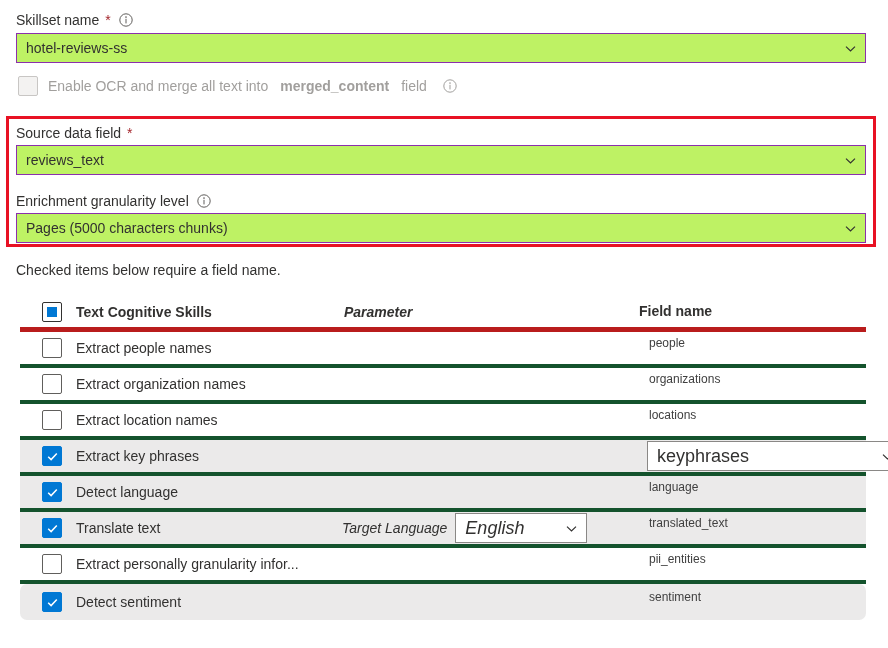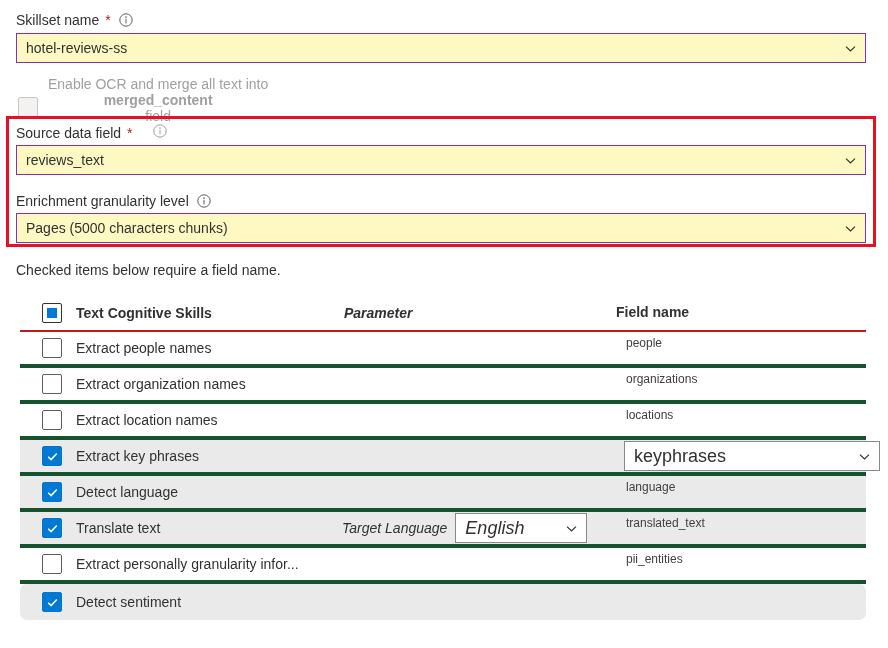--- a/index.html
+++ b/index.html
@@ -32,21 +32,21 @@
     flex: 0 0 auto;
   }
   .info-icon svg { display: block; }
 
   
   .input-box {
     position: relative;
     height: 30px;
     border: 1px solid #8a2be2;
     border-color: #8b2fad;
-    background: #fef9c3;
+    background: #bef264;
     display: flex;
     align-items: center;
     padding: 0 30px 0 9px;
     font-size: 14px;
     color: #323130;
   }
   .input-box .val { white-space: nowrap; overflow: hidden; text-overflow: ellipsis; }
   .chev {
     position: absolute;
     right: 8px; top: 50%;
@@ -67,23 +67,22 @@
     border: 1px solid #c8c6c4;
     background: #f3f2f1;
     border-radius: 2px;
     flex: 0 0 auto;
   }
   .ocr-label {
     font-size: 14px;
     color: #a19f9d;
     display: flex;
     align-items: center;
-    gap: 0px;
+    gap: 12px;
     white-space: nowrap;
-    flex-direction: column;
   }
   .ocr-label b { font-weight: bold; color: #a19f9d; }
 
   
   .red-box {
     position: absolute;
     border: 3px solid #e81123;
     background: transparent;
     pointer-events: none;
   }
@@ -101,27 +100,27 @@
     width: 846px;
   }
   .trow {
     position: relative;
     height: 36px;
     display: flex;
     align-items: center;
     border-bottom: 4px solid #14532d;
   }
   .trow.shaded { background: #ebeaea; }
-  .trow.header { border-bottom: 2px solid #b91c1c; background: #ffffff; }
+  .trow.header { border-bottom: 5px solid #b91c1c; background: #ffffff; }
   .trow.last { border-bottom: none; border-radius: 7px; }
 
   .c-check { width: 56px; flex: 0 0 56px; display:flex; align-items:center; justify-content:flex-start; padding-left: 22px;}
   .c-skill { width: 266px; flex: 0 0 266px; font-size: 14px; color: #323130; }
   .c-param { width: 274px; flex: 0 0 274px; font-size: 14px; color: #323130; display:flex; align-items:center; gap:8px;font-style:italic;}
-  .c-field { flex: 1 1 auto; font-size: 14px; color: #323130; position: relative; height: 36px;}
+  .c-field { flex: 1 1 auto; font-size: 14px; color: #323130; position: relative; height: 36px; margin-left: 23px;}
 
   .trow.header .c-skill,
   .trow.header .c-param,
   .trow.header .c-field { font-weight: bold; }
   .trow.header .c-field { padding-top: 9px; }
   .trow.header .c-param { padding-left: 2px; }
 
   
   .cb {
     width: 20px; height: 20px;
@@ -380,16 +379,19 @@
     <div class="trow shaded last">
       <div class="c-check">
         <div class="cb checked">
           <svg class="tick" width="13" height="13" viewBox="0 0 13 13">
             <path d="M2.2 6.8 L5.1 9.6 L10.8 3.4" fill="none" stroke="#ffffff" stroke-width="1.5"></path>
           </svg>
         </div>
       </div>
       <div class="c-skill">Detect sentiment</div>
       <div class="c-param"></div>
+      <div class="c-field">
+        <span class="fname">sentiment</span>
+      </div>
     </div>
 
   </div>
 </div>
 
 </body></html>

